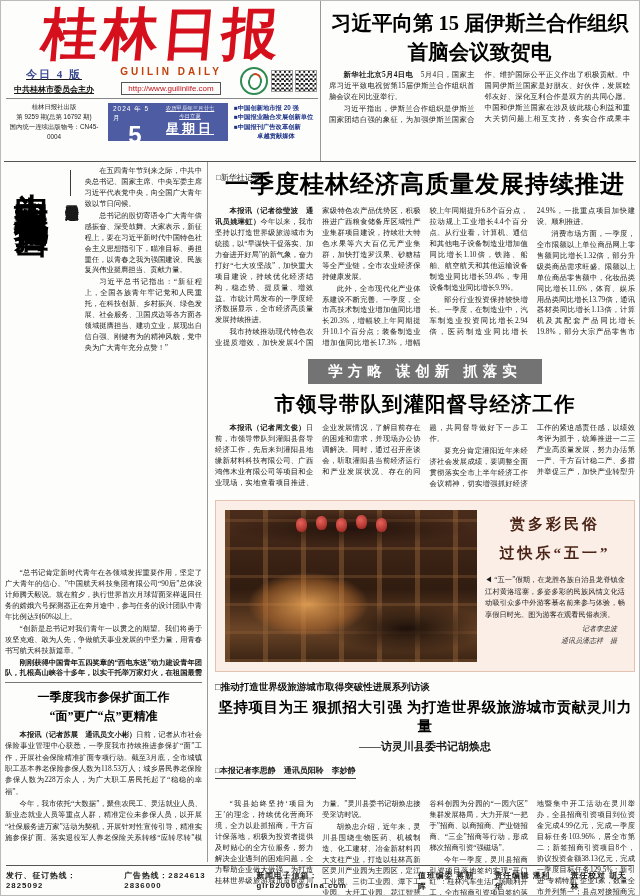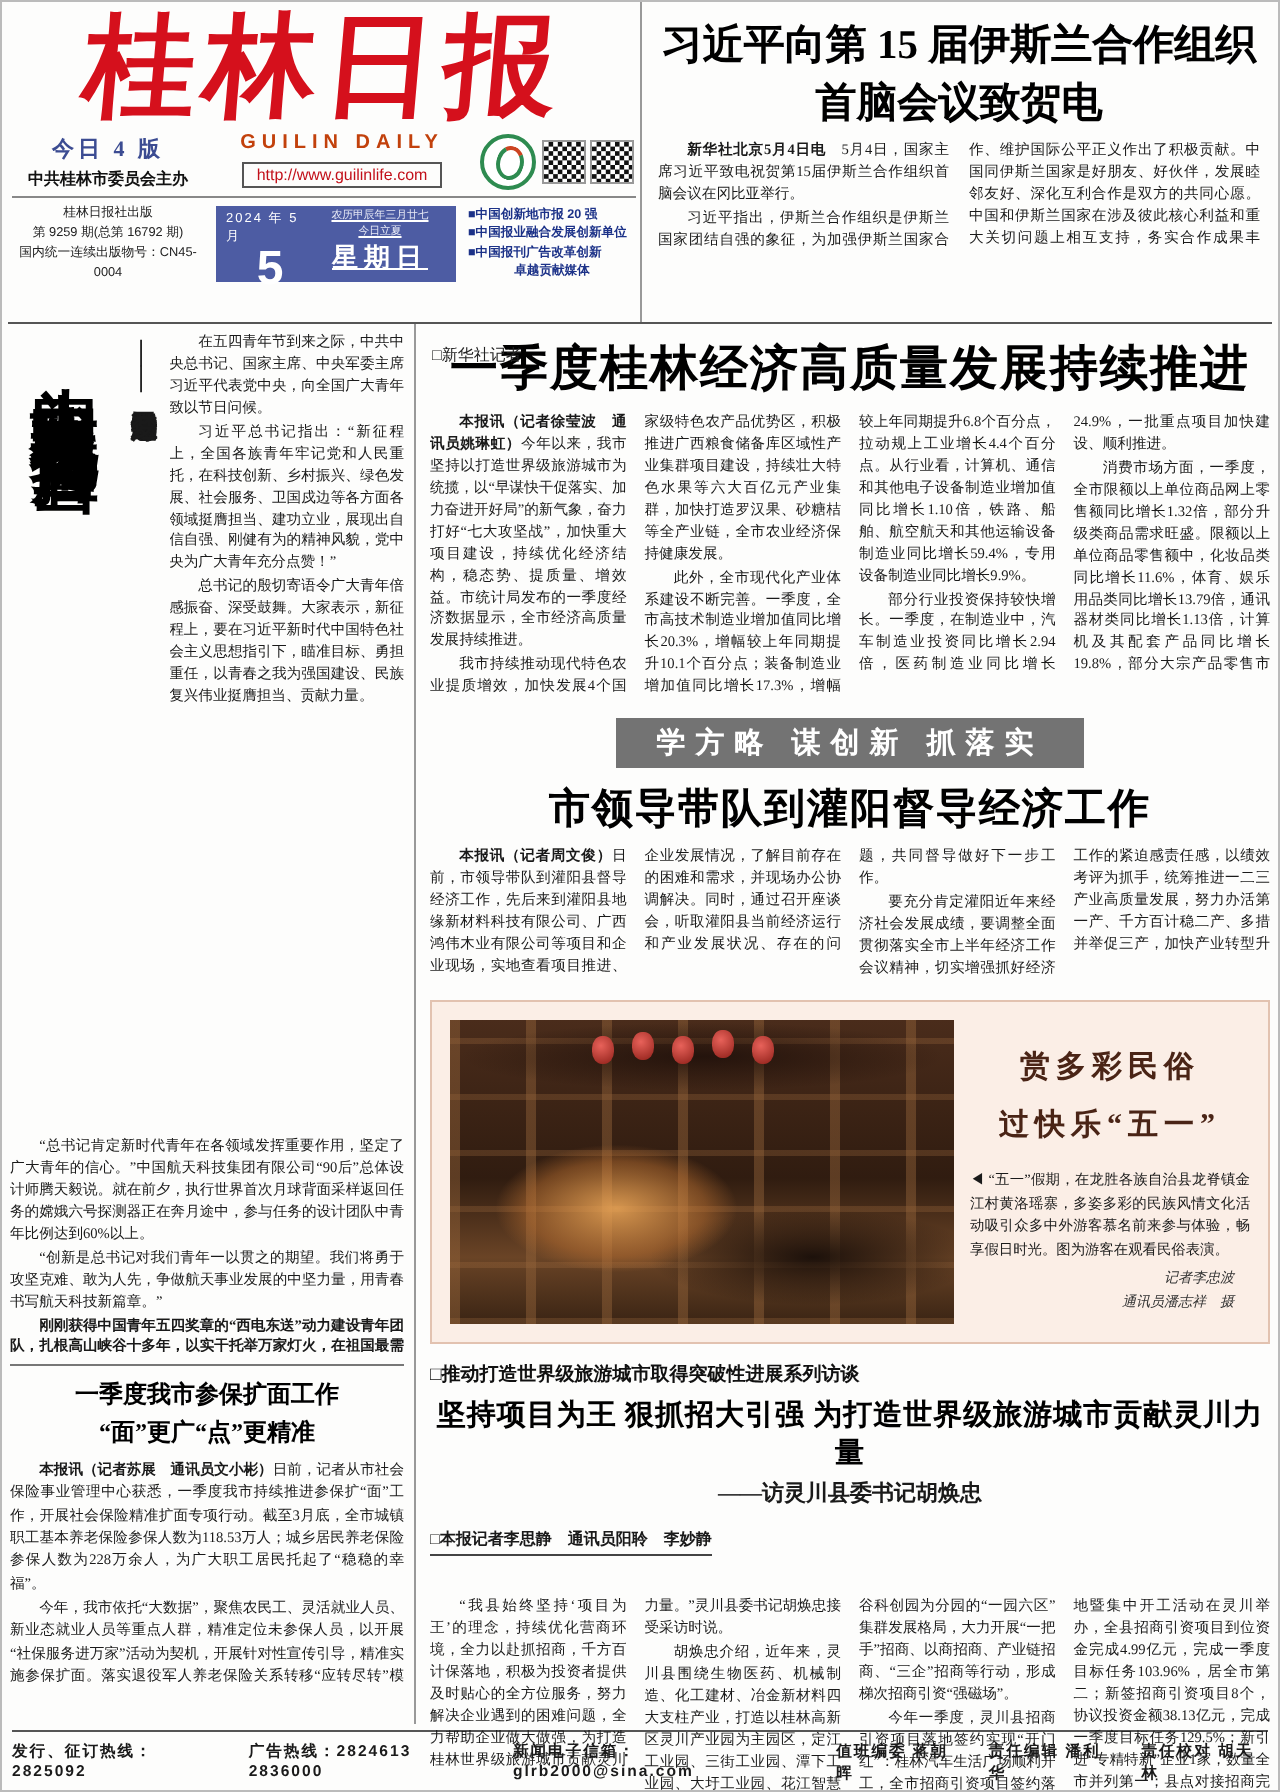--- a/index.html
+++ b/index.html
@@ -6,21 +6,21 @@
   .page{position:relative;width:640px;height:896px;margin:0 auto;background:#fdfdfc;
         font-family:"Liberation Serif", serif;color:#1a1a1a;box-sizing:border-box;
         padding:0 3px;overflow:hidden;border:1px solid #bbb;}
   
   .masthead{display:flex;height:160px;border-bottom:1.5px solid #555;}
   .mh-left{width:316px;padding-top:4px;box-sizing:border-box;}
   .mh-title{font-size:56px;font-weight:900;color:#d5101c;text-align:center;
             letter-spacing:4px;transform:skewX(-5deg);line-height:1.05;
             font-family:"Liberation Serif",serif;}
   .mh-row1{display:flex;align-items:flex-end;gap:6px;padding:2px 2px 3px 2px;}
-  .mh-col-a{width:96px;text-align:center;}
+  .mh-col-a{width:96px;text-align:center;text-decoration:underline;}
   .edition{font-size:11px;font-weight:700;color:#3c4c92;letter-spacing:2px;}
   .organizer{font-size:8px;font-weight:700;color:#111;margin-top:2px;}
   .mh-col-b{flex:1;text-align:center;}
   .english{font-size:10px;font-weight:900;letter-spacing:3px;color:#c2410c;
            font-family:Liberation Sans, sans-serif;}
   .urlbox{display:inline-block;border:1px solid #555;color:#c2101a;font-size:8px;
           padding:1px 6px;margin-top:2px;font-family:"Liberation Sans",sans-serif;}
   .mh-col-c{display:flex;align-items:center;gap:4px;padding-right:2px;}
   .logo{width:24px;height:24px;border-radius:50%;border:2px solid #2e8b50;position:relative;background:#fff;}
   .logo::after{content:"";position:absolute;left:6px;top:4px;width:10px;height:13px;
@@ -83,21 +83,21 @@
       radial-gradient(ellipse 60% 14% at 50% 12%, rgba(25,12,8,.75), transparent 80%),
       repeating-linear-gradient(90deg, rgba(148,100,58,.45) 0 5px, rgba(0,0,0,0) 5px 38px),
       repeating-linear-gradient(0deg, rgba(158,106,62,.30) 0 3px, rgba(0,0,0,0) 3px 28px),
       linear-gradient(180deg,#4a2c1b 0%,#301c10 52%,#6a4426 78%,#3a2414 100%);}
   .rb{position:absolute;top:8px;width:11px;height:14px;border-radius:45%;
       background:radial-gradient(circle at 40% 35%, #e8625a, #8e1f18);}
   .rb:nth-of-type(1){left:28%;} .rb:nth-of-type(2){left:36%;top:6px;}
   .rb:nth-of-type(3){left:44%;} .rb:nth-of-type(4){left:52%;top:5px;} .rb:nth-of-type(5){left:60%;}
   .pb-right{flex:1;display:flex;flex-direction:column;}
   .pb-title{font-size:15px;font-weight:900;text-align:center;letter-spacing:3px;
-            line-height:1.9;color:#4a2416;margin-top:10px;}
+            line-height:1.9;color:#4a2416;}
   .pb-caption{font-size:7.2px;line-height:1.6;text-align:justify;margin:8px 0 0;}
   .pb-credit{font-size:7px;color:#333;text-align:right;padding-right:8px;line-height:1.7;margin-top:3px;
              font-style:italic;}
   .series{font-size:9.5px;font-weight:700;color:#111;margin:9px 0 2px;
           font-family:"Liberation Sans",sans-serif;}
   .lc-title{font-size:14.5px;font-weight:900;text-align:center;letter-spacing:.5px;margin:4px 0 3px;color:#000;}
   .lc-sub{font-size:11px;font-weight:700;text-align:center;margin-bottom:5px;}
   .lc-byline{display:inline-block;font-size:8px;font-weight:700;border-bottom:1px solid #444;
              padding-bottom:2px;margin-bottom:20px;}
   .lc-body{column-count:4;height:100px;}
@@ -170,22 +170,22 @@
   </header>
 
   <div class="content">
 
     <aside class="rail">
       <article class="youth">
         <div class="v-title">为中国式现代化挺膺担当</div>
         <div class="v-sub">——习近平总书记的殷切寄语激励广大青年奋斗逐梦</div>
         <div class="v-body">
           <p class="np">在五四青年节到来之际，中共中央总书记、国家主席、中央军委主席习近平代表党中央，向全国广大青年致以节日问候。</p>
+          <p class="np">总书记的殷切寄语令广大青年倍感振奋、深受鼓舞。大家表示，新征程上，要在习近平新时代中国特色社会主义思想指引下，瞄准目标、勇担重任，以青春之我为强国建设、民族复兴伟业挺膺担当、贡献力量。</p>
           <p class="np">习近平总书记指出：“新征程上，全国各族青年牢记党和人民重托，在科技创新、乡村振兴、绿色发展、社会服务、卫国戍边等各方面各领域挺膺担当、建功立业，展现出自信自强、刚健有为的精神风貌，党中央为广大青年充分点赞！”</p>
-          <p class="np">总书记的殷切寄语令广大青年倍感振奋、深受鼓舞。大家表示，新征程上，要在习近平新时代中国特色社会主义思想指引下，瞄准目标、勇担重任，以青春之我为强国建设、民族复兴伟业挺膺担当、贡献力量。</p>
         </div>
       </article>
       <div class="youth-cont">
         <p class="np">“总书记肯定新时代青年在各领域发挥重要作用，坚定了广大青年的信心。”中国航天科技集团有限公司“90后”总体设计师腾天毅说。就在前夕，执行世界首次月球背面采样返回任务的嫦娥六号探测器正在奔月途中，参与任务的设计团队中青年比例达到60%以上。</p>
         <p class="np">“创新是总书记对我们青年一以贯之的期望。我们将勇于攻坚克难、敢为人先，争做航天事业发展的中坚力量，用青春书写航天科技新篇章。”</p>
         <p class="np cont-mark">刚刚获得中国青年五四奖章的“西电东送”动力建设青年团队，扎根高山峡谷十多年，以实干托举万家灯火，在祖国最需要的地方绽放青春光彩，当好新时代的开路先锋。（下转第二版）</p>
       </div>
       <div class="rail-rule"></div>
       <article class="insurance">
         <h3 class="ins-title">

